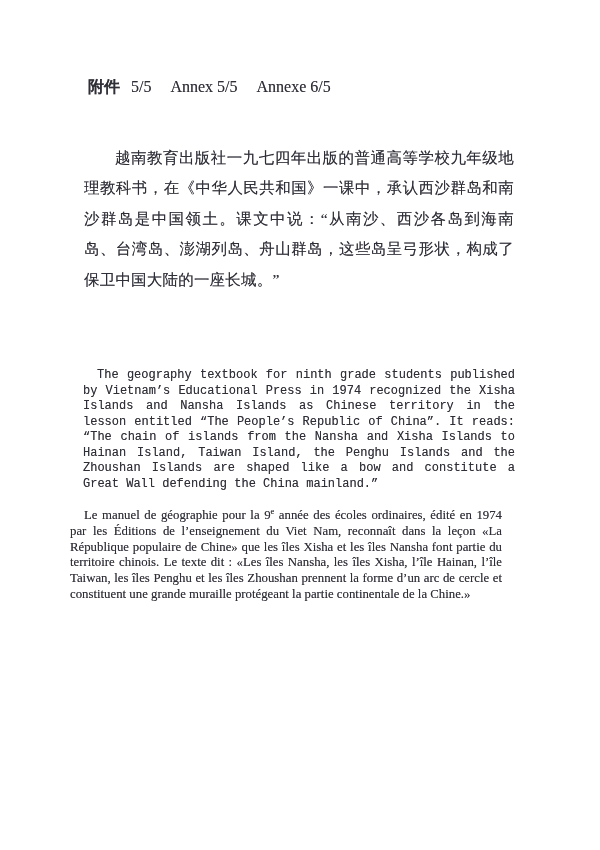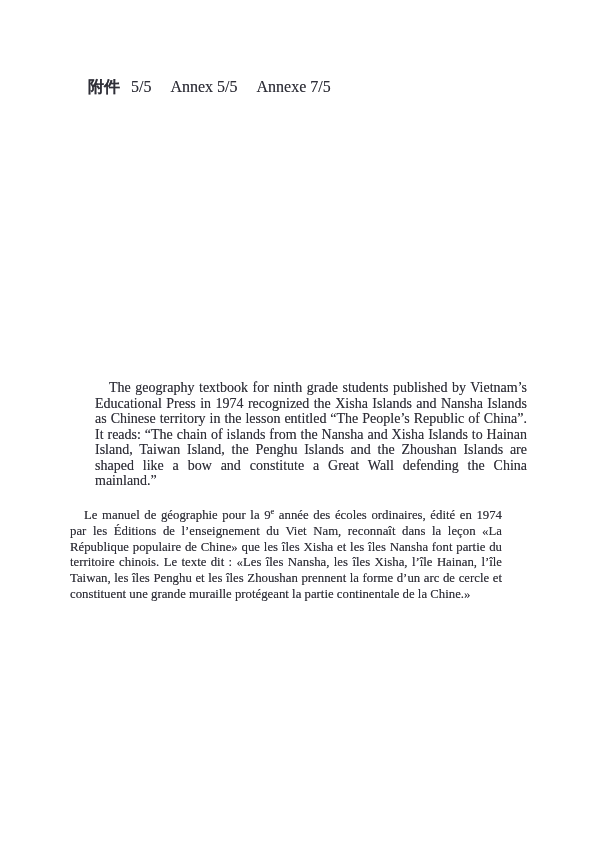--- a/index.html
+++ b/index.html
@@ -46,25 +46,26 @@
     line-height: 30.4px;
     text-align: justify;
     text-indent: 31px;
     letter-spacing: 0.2px;
   }
   .para-en {
     position: absolute;
     left: 79px;
     top: 364px;
     width: 432px;
-    margin: 16px;
-    font-size: 14px;
+    margin: 4px;
+    font-size: 12px;
     line-height: 15.5px;
     text-align: justify;
     text-indent: 14px;
+    font-family: Liberation Mono, monospace;
   }
   .para-fr {
     position: absolute;
     left: 66px;
     top: 504px;
     width: 432px;
     margin: 4px;
     font-size: 12.8px;
     line-height: 15.8px;
     text-align: justify;
@@ -75,21 +76,22 @@
     line-height: 0;
     vertical-align: super;
   }
 </style>
 </head>
 <body>
 
 <div class="page">
 
   <div class="annex-header">
-    <span class="cjk-label">附件</span><span class="num">5/5</span><span class="lang-item">Annex 5/5</span><span class="lang-item">Annexe 7/5</span>
+    <span class="cjk-label">附件</span><span class="num">5/5</span><span class="lang-item">Annex 5/5</span><span class="lang-item">Annexe 6/5</span>
   </div>
 
+  <p class="para-zh">越南教育出版社一九七四年出版的普通高等学校九年级地理教科书，在《中华人民共和国》一课中，承认西沙群岛和南沙群岛是中国领土。课文中说：“从南沙、西沙各岛到海南岛、台湾岛、澎湖列岛、舟山群岛，这些岛呈弓形状，构成了保卫中国大陆的一座长城。”</p>
 
   <p class="para-en">The geography textbook for ninth grade students published by Vietnam’s Educational Press in 1974 recognized the Xisha Islands and Nansha Islands as Chinese territory in the lesson entitled “The People’s Republic of China”. It reads: “The chain of islands from the Nansha and Xisha Islands to Hainan Island, Taiwan Island, the Penghu Islands and the Zhoushan Islands are shaped like a bow and constitute a Great Wall defending the China mainland.”</p>
 
   <p class="para-fr"><span>Le manuel de géographie pour la 9</span><sup>e</sup><span> année des écoles ordinaires, édité en 1974 par les Éditions de l’enseignement du Viet Nam, reconnaît dans la leçon «La République populaire de Chine» que les îles Xisha et les îles Nansha font partie du territoire chinois. Le texte dit : «Les îles Nansha, les îles Xisha, l’île Hainan, l’île Taiwan, les îles Penghu et les îles Zhoushan prennent la forme d’un arc de cercle et constituent une grande muraille protégeant la partie continentale de la Chine.»</span></p>
 
 </div>
 
 </body></html>

